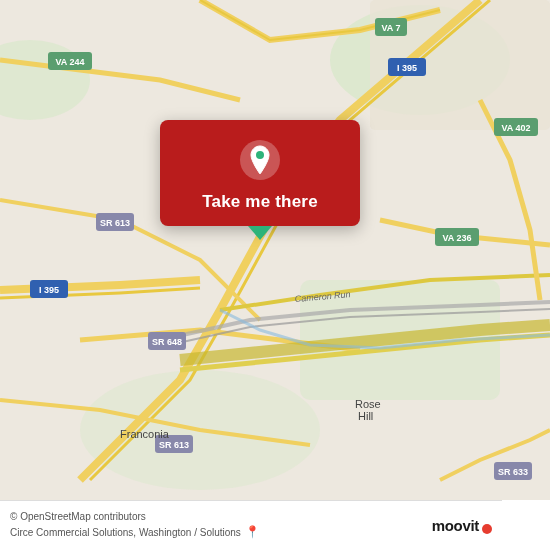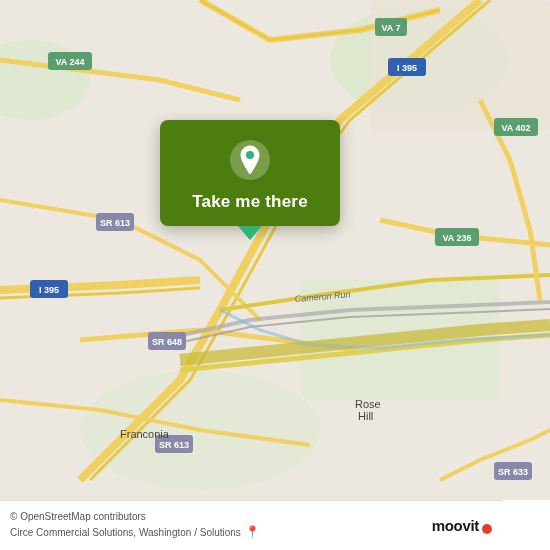--- a/index.html
+++ b/index.html
@@ -26,22 +26,22 @@
       height: 100%;
       position: absolute;
       top: 0; left: 0;
     }
 
     
     .popup-card {
       position: absolute;
       top: 120px;
       left: 160px;
-      width: 180px;
-      background: #4d7c0f;
+      width: 200px;
+      background: #b91c1c;
       border-radius: 8px;
       display: flex;
       flex-direction: column;
       align-items: center;
       padding: 18px 20px 14px;
       box-shadow: 0 4px 16px rgba(0,0,0,0.28);
       cursor: pointer;
       z-index: 10;
     }
 

